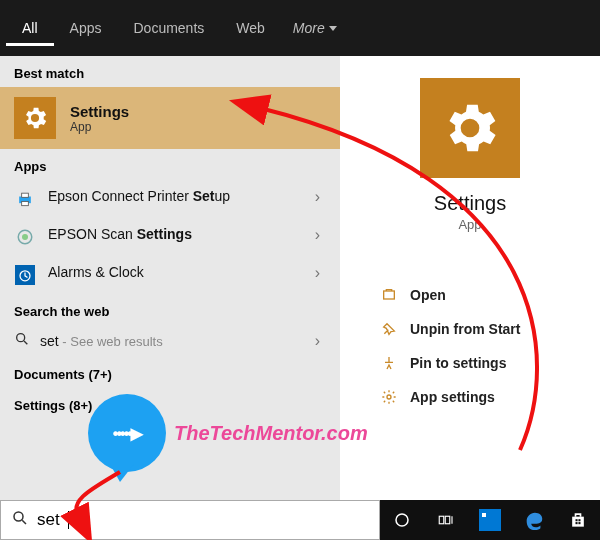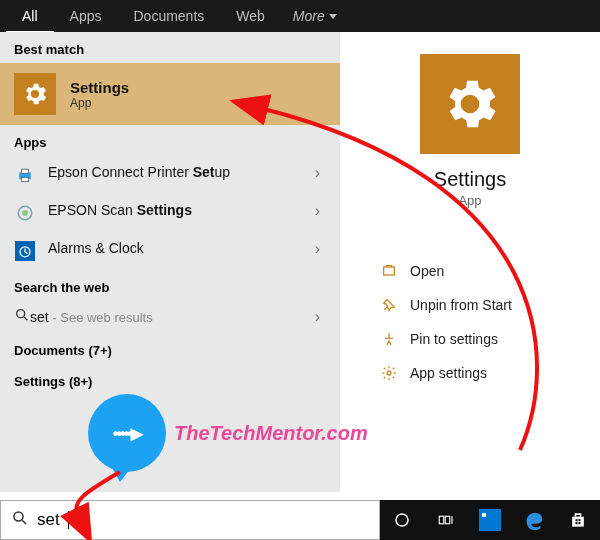--- a/index.html
+++ b/index.html
@@ -1,48 +1,48 @@
 <!DOCTYPE html>
 <html><head>
 <meta charset="utf-8">
 <style>
   * { margin:0; padding:0; box-sizing:border-box; font-family:"Segoe UI",Arial,sans-serif; }
   body { width:600px; height:540px; background:#fff; position:relative; overflow:hidden; }
 
-  .tabbar { background:#1a1a1a; display:flex; align-items:center; height:32px; padding:0 6px; }
+  .tabbar { background:#1a1a1a; display:flex; align-items:center; height:56px; padding:0 6px; }
   .tab { color:#bdbdbd; font-size:14px; padding:10px 16px; cursor:pointer; }
   .tab.active { color:#fff; border-bottom:3px solid #fff; padding-bottom:7px; }
   .tab-more { color:#bdbdbd; font-size:14px; padding:10px 12px; display:flex; align-items:center; gap:4px; cursor:pointer;font-style:italic; }
   .chev-down { width:0; height:0; border-left:4px solid transparent; border-right:4px solid transparent; border-top:5px solid #bdbdbd; }
 
   .main { display:flex; height:460px; }
   .left { width:340px; background:#e8e8e8; display:flex; flex-direction:column; }
   .section-label { font-size:13px; font-weight:600; color:#000; padding:10px 14px 6px; }
 
   .best-match { background:#dbb679; padding:10px 14px; display:flex; align-items:center; gap:14px; cursor:pointer; }
   .gear-box { width:42px; height:42px; background:#c4801f; display:flex; align-items:center; justify-content:center; }
   .gear-box svg { width:28px; height:28px; }
   .bm-title { font-size:15px; font-weight:600; color:#111; }
   .bm-sub { font-size:12px; color:#333; }
 
   .app-row { display:flex; padding:8px 14px; gap:12px; cursor:pointer; }
   .app-row .ico { width:22px; height:22px; display:flex; align-items:center; justify-content:center; }
   .app-row .txt { flex:1; font-size:14px; color:#111; }
   .chev-right { color:#777; font-size:16px; padding-right:6px; }
 
-  .web-row { display:flex; align-items:center; padding:6px 14px; cursor:pointer; }
+  .web-row { display:flex; align-items:center; gap:10px; padding:6px 14px; cursor:pointer; }
   .web-row .txt { font-size:14px; color:#111; }
   .web-row .sub { font-size:13px; color:#888; }
 
   .right { flex:1; background:#fff; display:flex; flex-direction:column; align-items:center; padding-top:22px; position:relative; }
   .big-gear { width:100px; height:100px; background:#c4801f; display:flex; align-items:center; justify-content:center; }
   .big-gear svg { width:64px; height:64px; }
   .r-title { font-size:20px; margin-top:14px; color:#111; }
   .r-sub { font-size:13px; color:#666; margin-top:2px; }
-  .ctx { align-self:stretch; margin-top:46px; padding:0 16px 0 34px; }
+  .ctx { align-self:stretch; margin-top:46px; padding:0 16px 0 34px;font-weight:bold; }
   .ctx-item { display:flex; align-items:center; gap:12px; padding:8px 6px; font-size:14px; color:#222; cursor:pointer; }
   .ctx-item .cico { width:18px; height:18px; display:flex; align-items:center; justify-content:center; color:#c98a2a; }
 
   .searchbar { position:absolute; left:0; bottom:0; height:40px; width:380px; background:#fff; border:1px solid #aaa; display:flex; align-items:center; padding:0 10px; gap:8px; }
   .searchbar input { border:none; outline:none; font-size:16px; flex:1; background:transparent; }
   .caret { width:1px; height:18px; background:#000; animation:blink 1s infinite; }
   @keyframes blink { 50% { opacity:0; } }
 
   .taskbar { position:absolute; right:0; bottom:0; left:380px; height:40px; background:#101010; display:flex; align-items:center; }
   .tb-item { width:44px; height:40px; display:flex; align-items:center; justify-content:center; color:#fff; cursor:pointer; }

